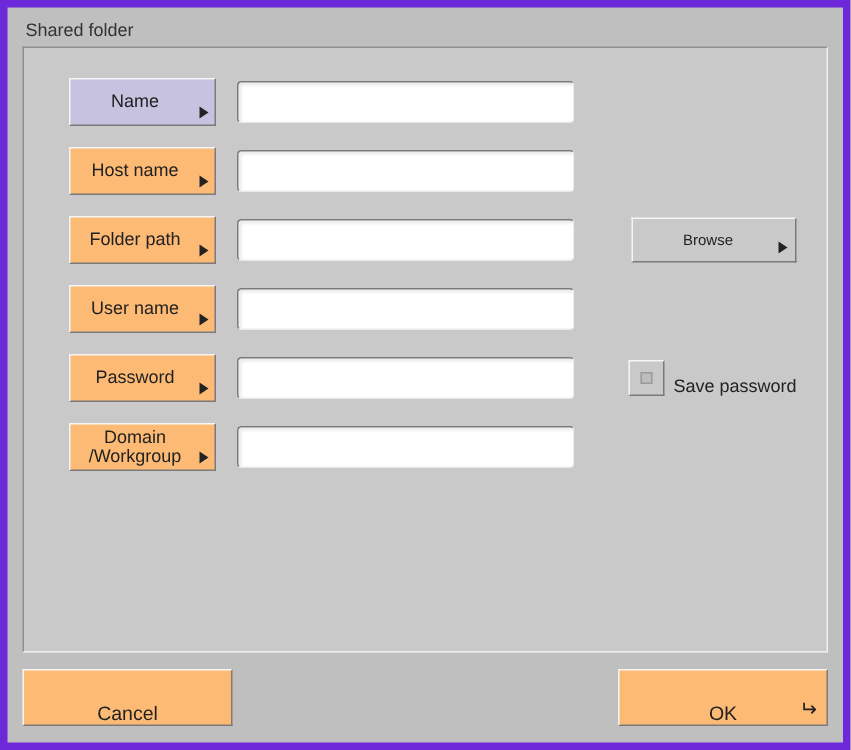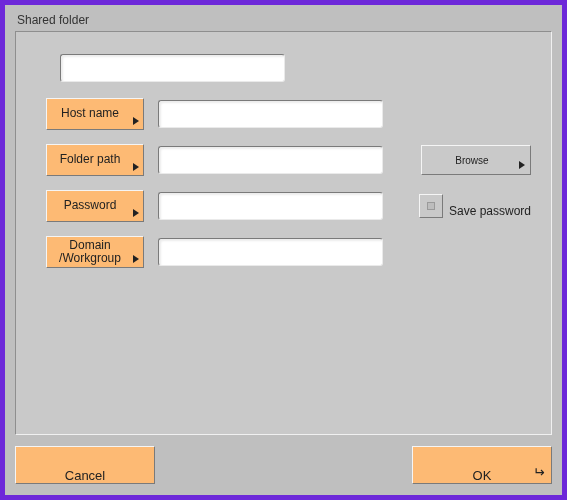--- a/index.html
+++ b/index.html
@@ -133,20 +133,24 @@
 </style>
 </head>
 <body>
 
 <div class="window">
   <div class="title">Shared folder</div>
 
   <div class="panel">
 
     <div class="row">
+      <div class="label-btn active">
+        <span>Name</span>
+        <span class="arrow"></span>
+      </div>
       <input class="text-input" type="text" value="" style="">
     </div>
 
     <div class="row">
       <div class="label-btn">
         <span>Host name</span>
         <span class="arrow"></span>
       </div>
       <input class="text-input" type="text" value="" style="">
     </div>
@@ -157,20 +161,27 @@
         <span class="arrow"></span>
       </div>
       <input class="text-input" type="text" value="" style="">
       <div class="spacer"></div>
       <div class="browse-btn">
         <span>Browse</span>
         <span class="arrow"></span>
       </div>
     </div>
 
+    <div class="row">
+      <div class="label-btn">
+        <span>User name</span>
+        <span class="arrow"></span>
+      </div>
+      <input class="text-input" type="text" value="" style="">
+    </div>
 
     <div class="row">
       <div class="label-btn">
         <span>Password</span>
         <span class="arrow"></span>
       </div>
       <input class="text-input" type="password" value="" style="">
       <div class="spacer"></div>
       <div class="chk-wrap">
         <div class="chk">

